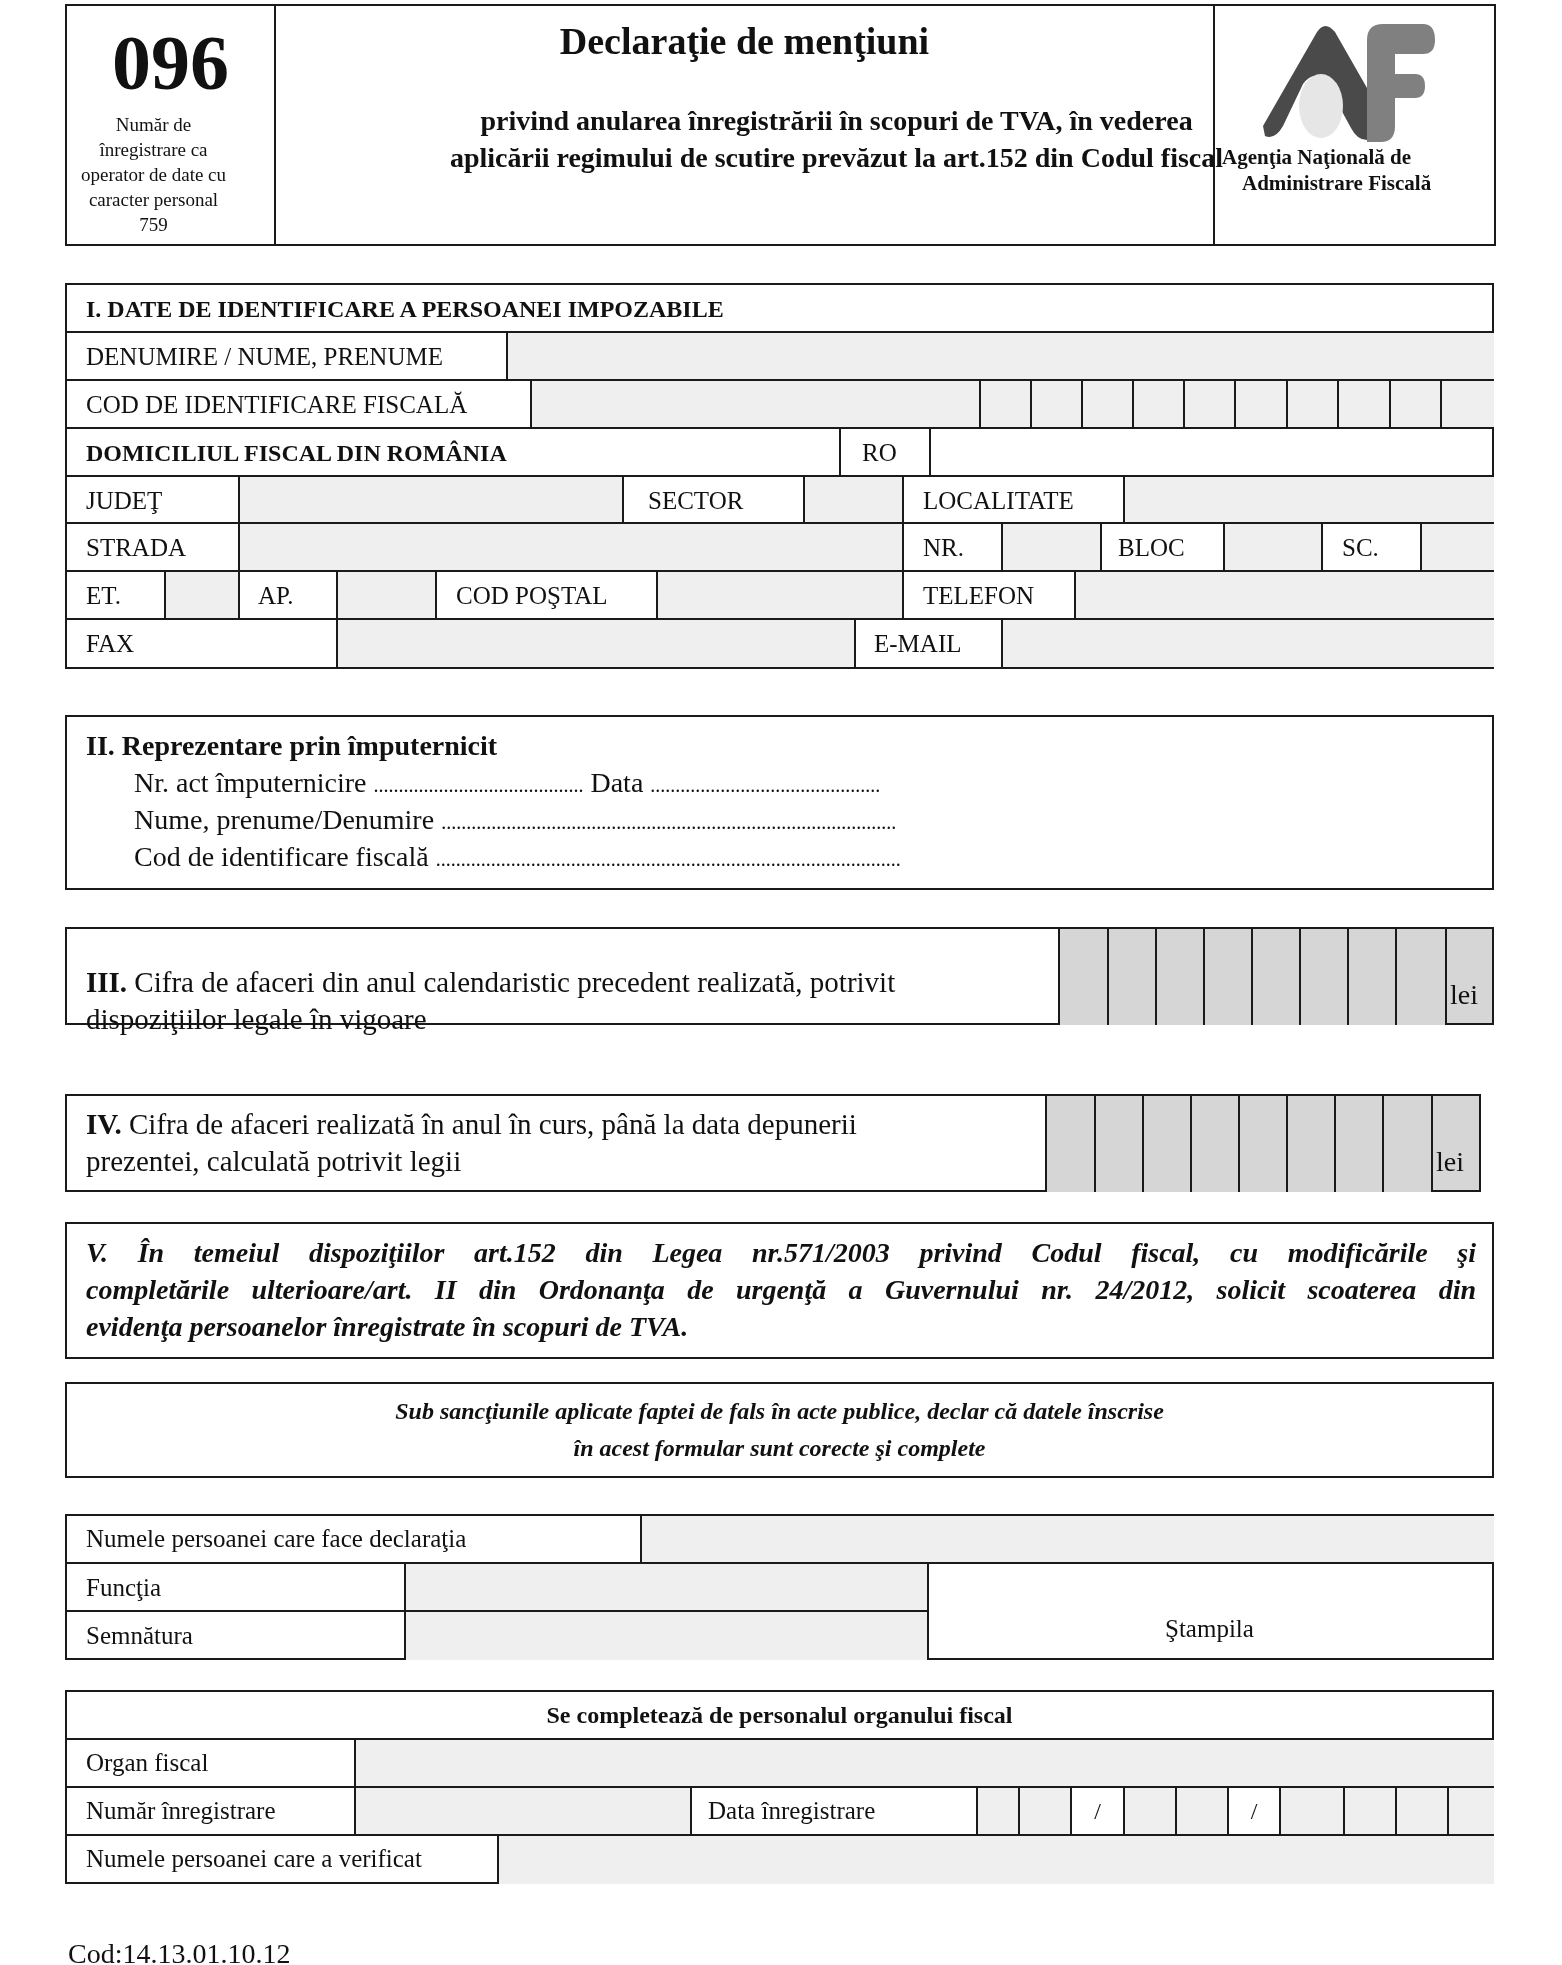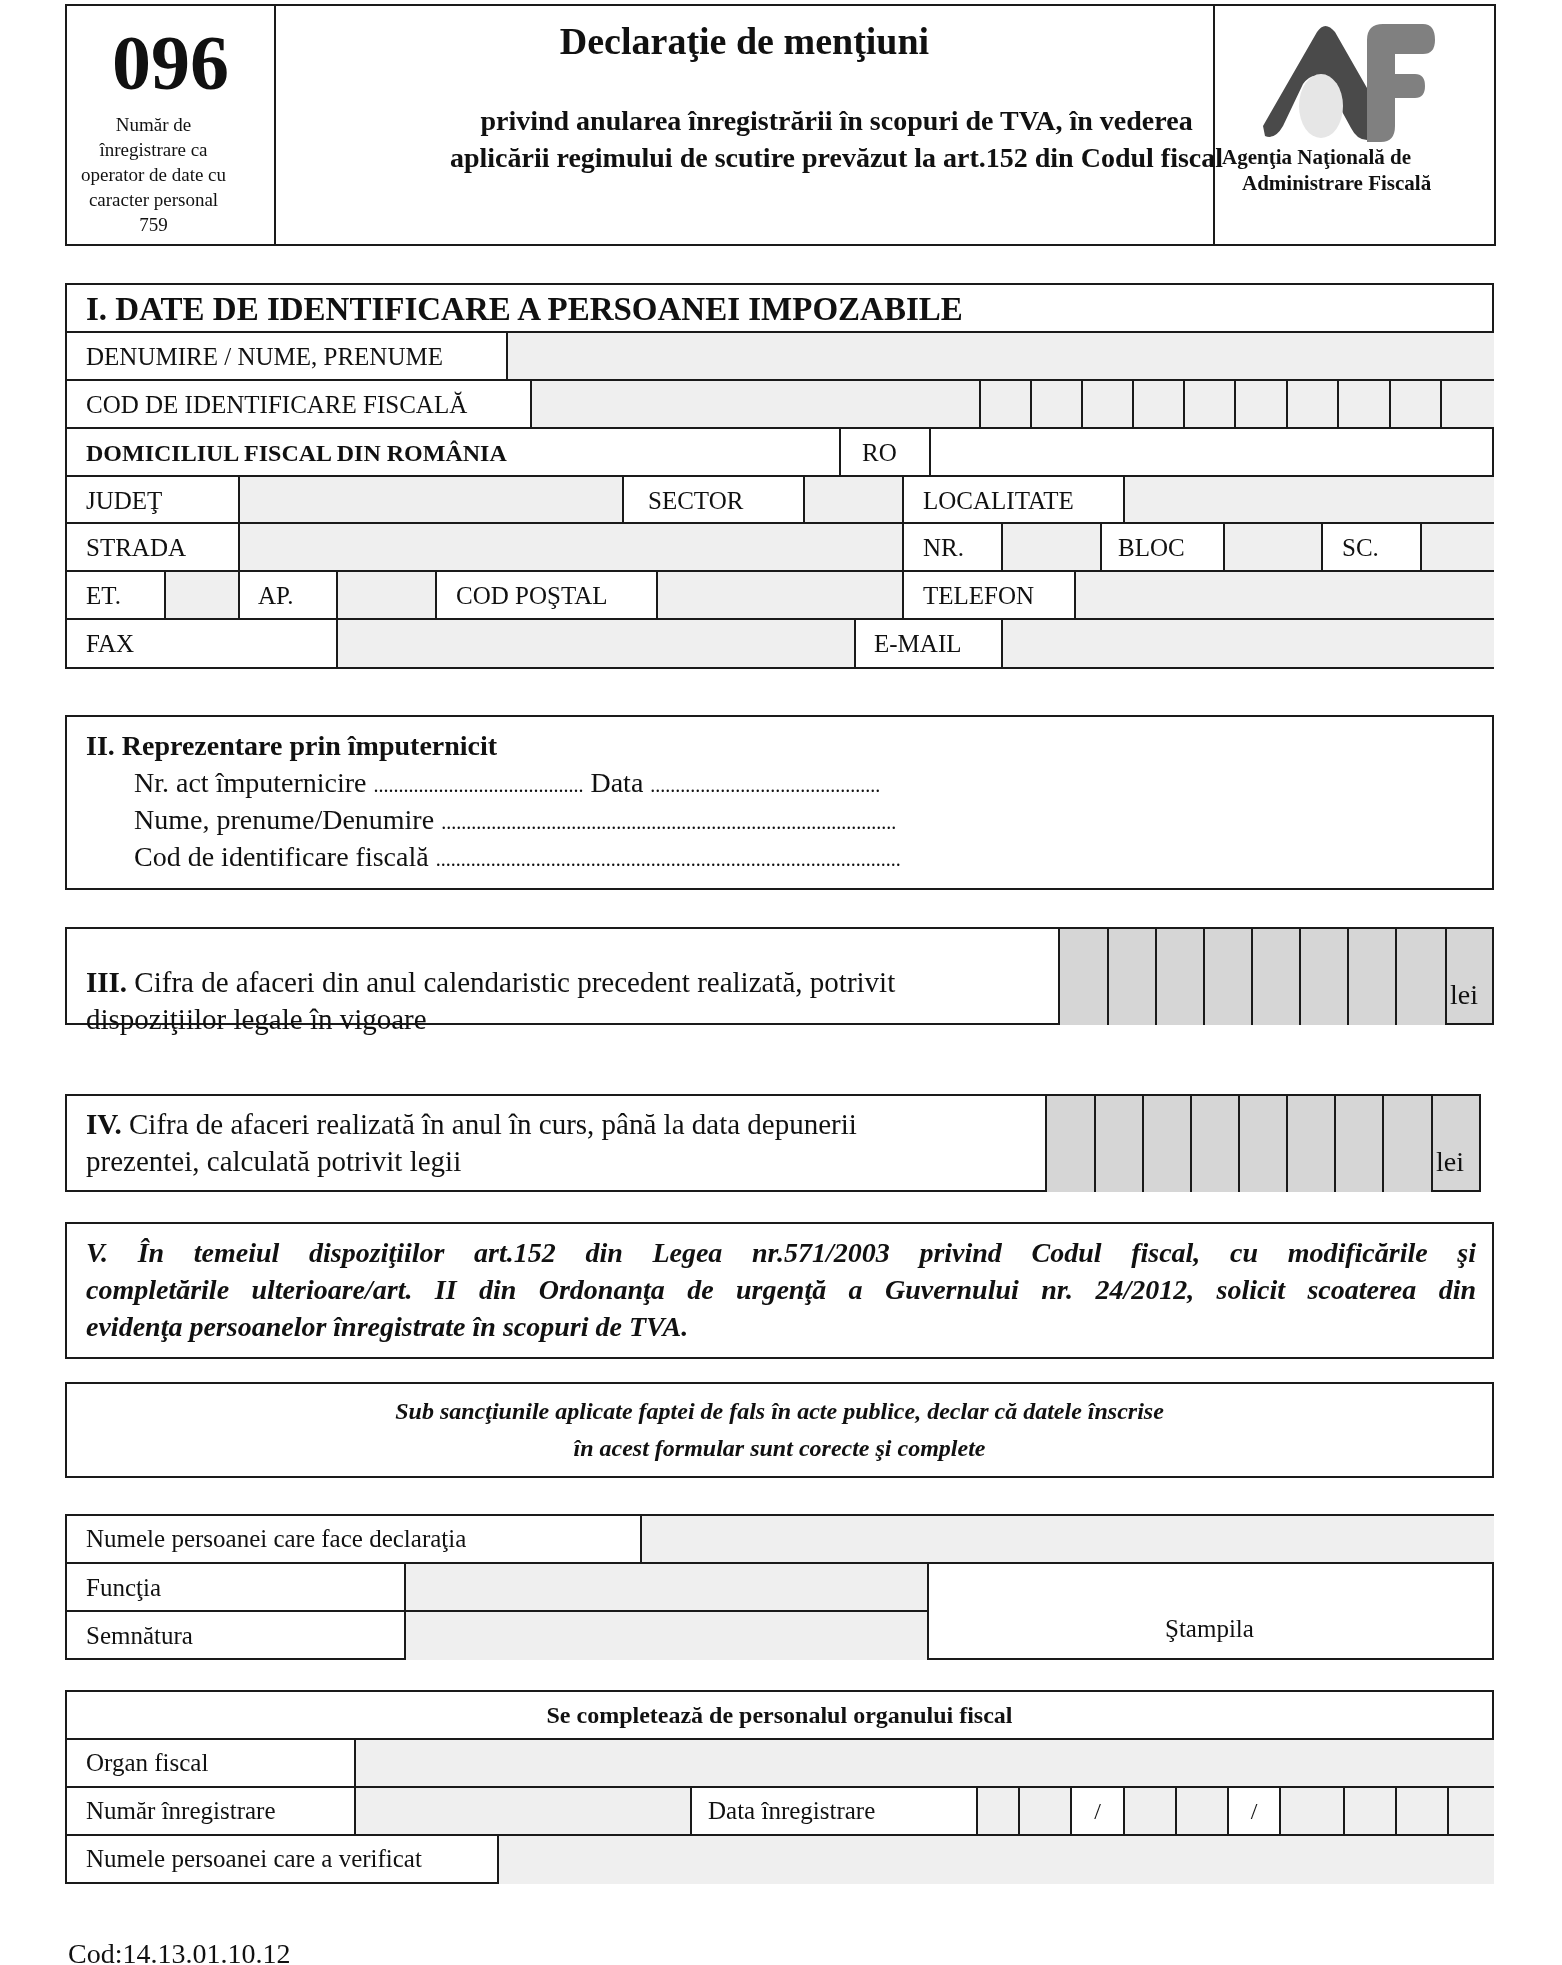--- a/index.html
+++ b/index.html
@@ -45,21 +45,21 @@
     <ellipse cx="66" cy="88" rx="22" ry="32" fill="#e6e6e6"></ellipse>
     <path d="M112 22 Q112 6 128 6 L168 6 Q180 6 180 22 Q180 36 168 36 L140 36 L140 56 L160 56 Q170 56 170 68 Q170 80 160 80 L140 80 L140 108 Q140 124 126 124 L112 124 Z" fill="#808080"></path>
   </svg>
 </div>
 <div class="abs bold" style="left:1222px; top:144px; width:270px; font-size:21px; line-height:26px;">
   <div>Agenţia Naţională de</div>
   <div style="padding-left:20px;">Administrare Fiscală</div>
 </div>
 
 <div class="box" style="left:65px; top:283px; width:1429px; height:386px;"></div>
-<div class="lbl bold" style="left:86px; top:285px; font-size:33px;">I. DATE DE IDENTIFICARE A PERSOANEI IMPOZABILE</div>
+<div class="lbl bold" style="left:86px; top:285px; font-size:24px;">I. DATE DE IDENTIFICARE A PERSOANEI IMPOZABILE</div>
 
 <div class="hr" style="left:65px; top:331px; width:1429px;"></div>
 <div class="hr" style="left:65px; top:379px; width:1429px;"></div>
 <div class="hr" style="left:65px; top:427px; width:1429px;"></div>
 <div class="hr" style="left:65px; top:475px; width:1429px;"></div>
 <div class="hr" style="left:65px; top:522px; width:1429px;"></div>
 <div class="hr" style="left:65px; top:570px; width:1429px;"></div>
 <div class="hr" style="left:65px; top:618px; width:1429px;"></div>
 
 <div class="lbl" style="left:86px; top:333px;">DENUMIRE / NUME, PRENUME</div>

